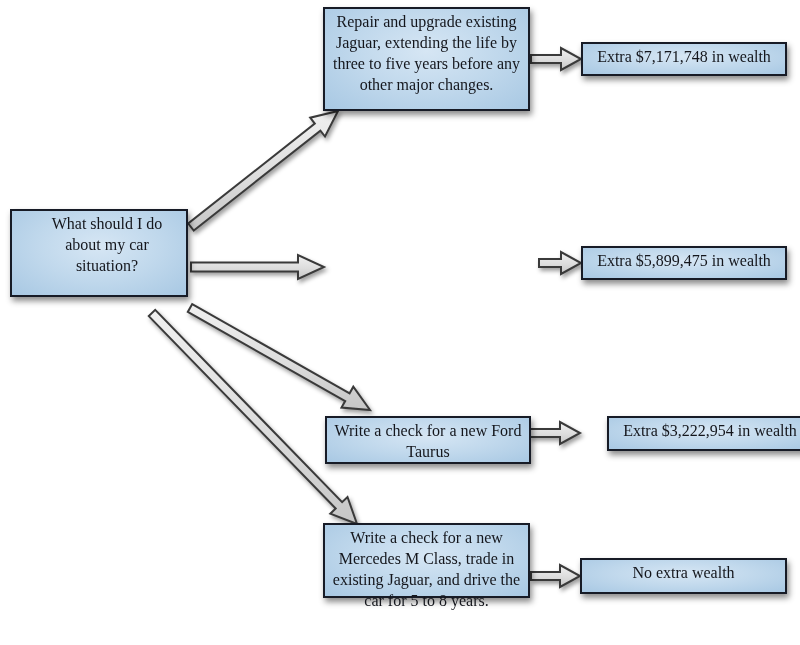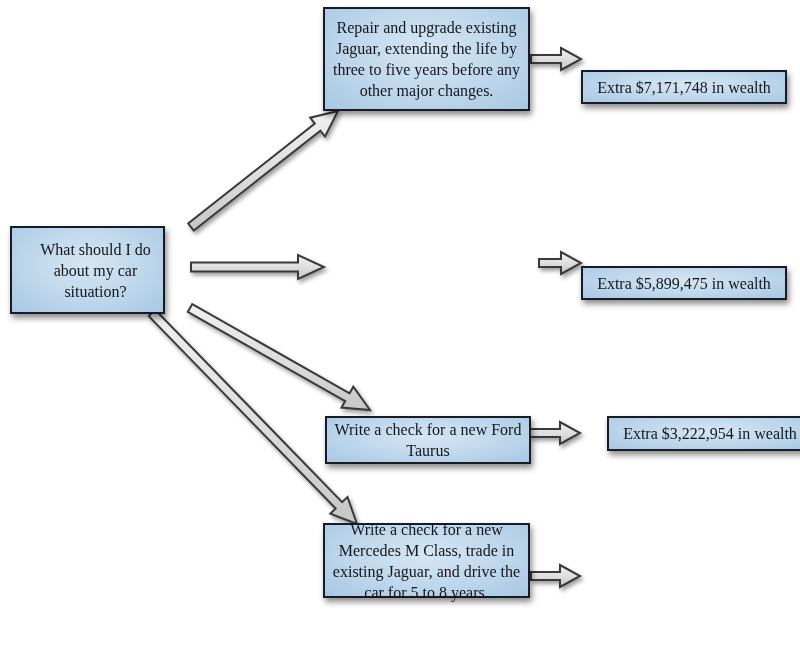--- a/index.html
+++ b/index.html
@@ -28,42 +28,41 @@
     stroke-linejoin: miter;
     filter: drop-shadow(2px 3px 2px rgba(0,0,0,0.38));
   }
   .node {
     position: absolute;
     box-sizing: border-box;
     border: 2px solid #171b26;
     background: radial-gradient(ellipse at 50% 42%, #d6e6f4 0%, #c0d8ec 50%, #a8c8e3 100%);
     box-shadow: 2px 4px 6px rgba(0,0,0,0.45);
     display: flex;
-    align-items: center;
     justify-content: center;
     text-align: center;
     color: #14161c;
     z-index: 2;
   }
   .node .label {
     white-space: pre-wrap;
     font-size: 16px;
     line-height: 21px;
     padding: 2px 5px;
   }
   
-  .n-root      { left: 10px;  top: 226px; width: 155px; height: 88px; padding-left: 16px; }
+  .n-root      { left: 10px;  top: 209px; width: 178px; height: 88px; padding-left: 16px; }
   
   .n-option-1  { left: 323px; top: 7px;   width: 207px; height: 104px; }
   .n-option-2  { left: 323px; top: 168px; width: 215px; height: 184px; }
   .n-option-3  { left: 325px; top: 408px; width: 206px; height: 48px; margin-top: 8px; }
   .n-option-4  { left: 323px; top: 523px; width: 207px; height: 75px; }
   
-  .n-outcome-1 { left: 581px; top: 42px;  width: 206px; height: 34px; margin-top: 28px; }
-  .n-outcome-2 { left: 581px; top: 246px; width: 206px; height: 34px; margin-top: 20px; }
+  .n-outcome-1 { left: 581px; top: 42px;  width: 206px; height: 34px; }
+  .n-outcome-2 { left: 581px; top: 246px; width: 206px; height: 34px; }
   .n-outcome-3 { left: 580px; top: 416px; width: 206px; height: 35px; margin-left: 27px; }
   .n-outcome-4 { left: 580px; top: 558px; width: 207px; height: 36px; }
 </style>
 </head>
 <body>
 
 <div class="canvas">
 
   <svg class="arrow-layer" viewBox="0 0 800 645" xmlns="http://www.w3.org/2000/svg">
     <defs>
@@ -105,14 +104,17 @@
   </div>
 
   <div class="node n-outcome-2">
     <span class="label">Extra $5,899,475 in wealth</span>
   </div>
 
   <div class="node n-outcome-3">
     <span class="label">Extra $3,222,954 in wealth</span>
   </div>
 
+  <div class="node n-outcome-4">
+    <span class="label">No extra wealth</span>
+  </div>
 
 </div>
 
 </body></html>

